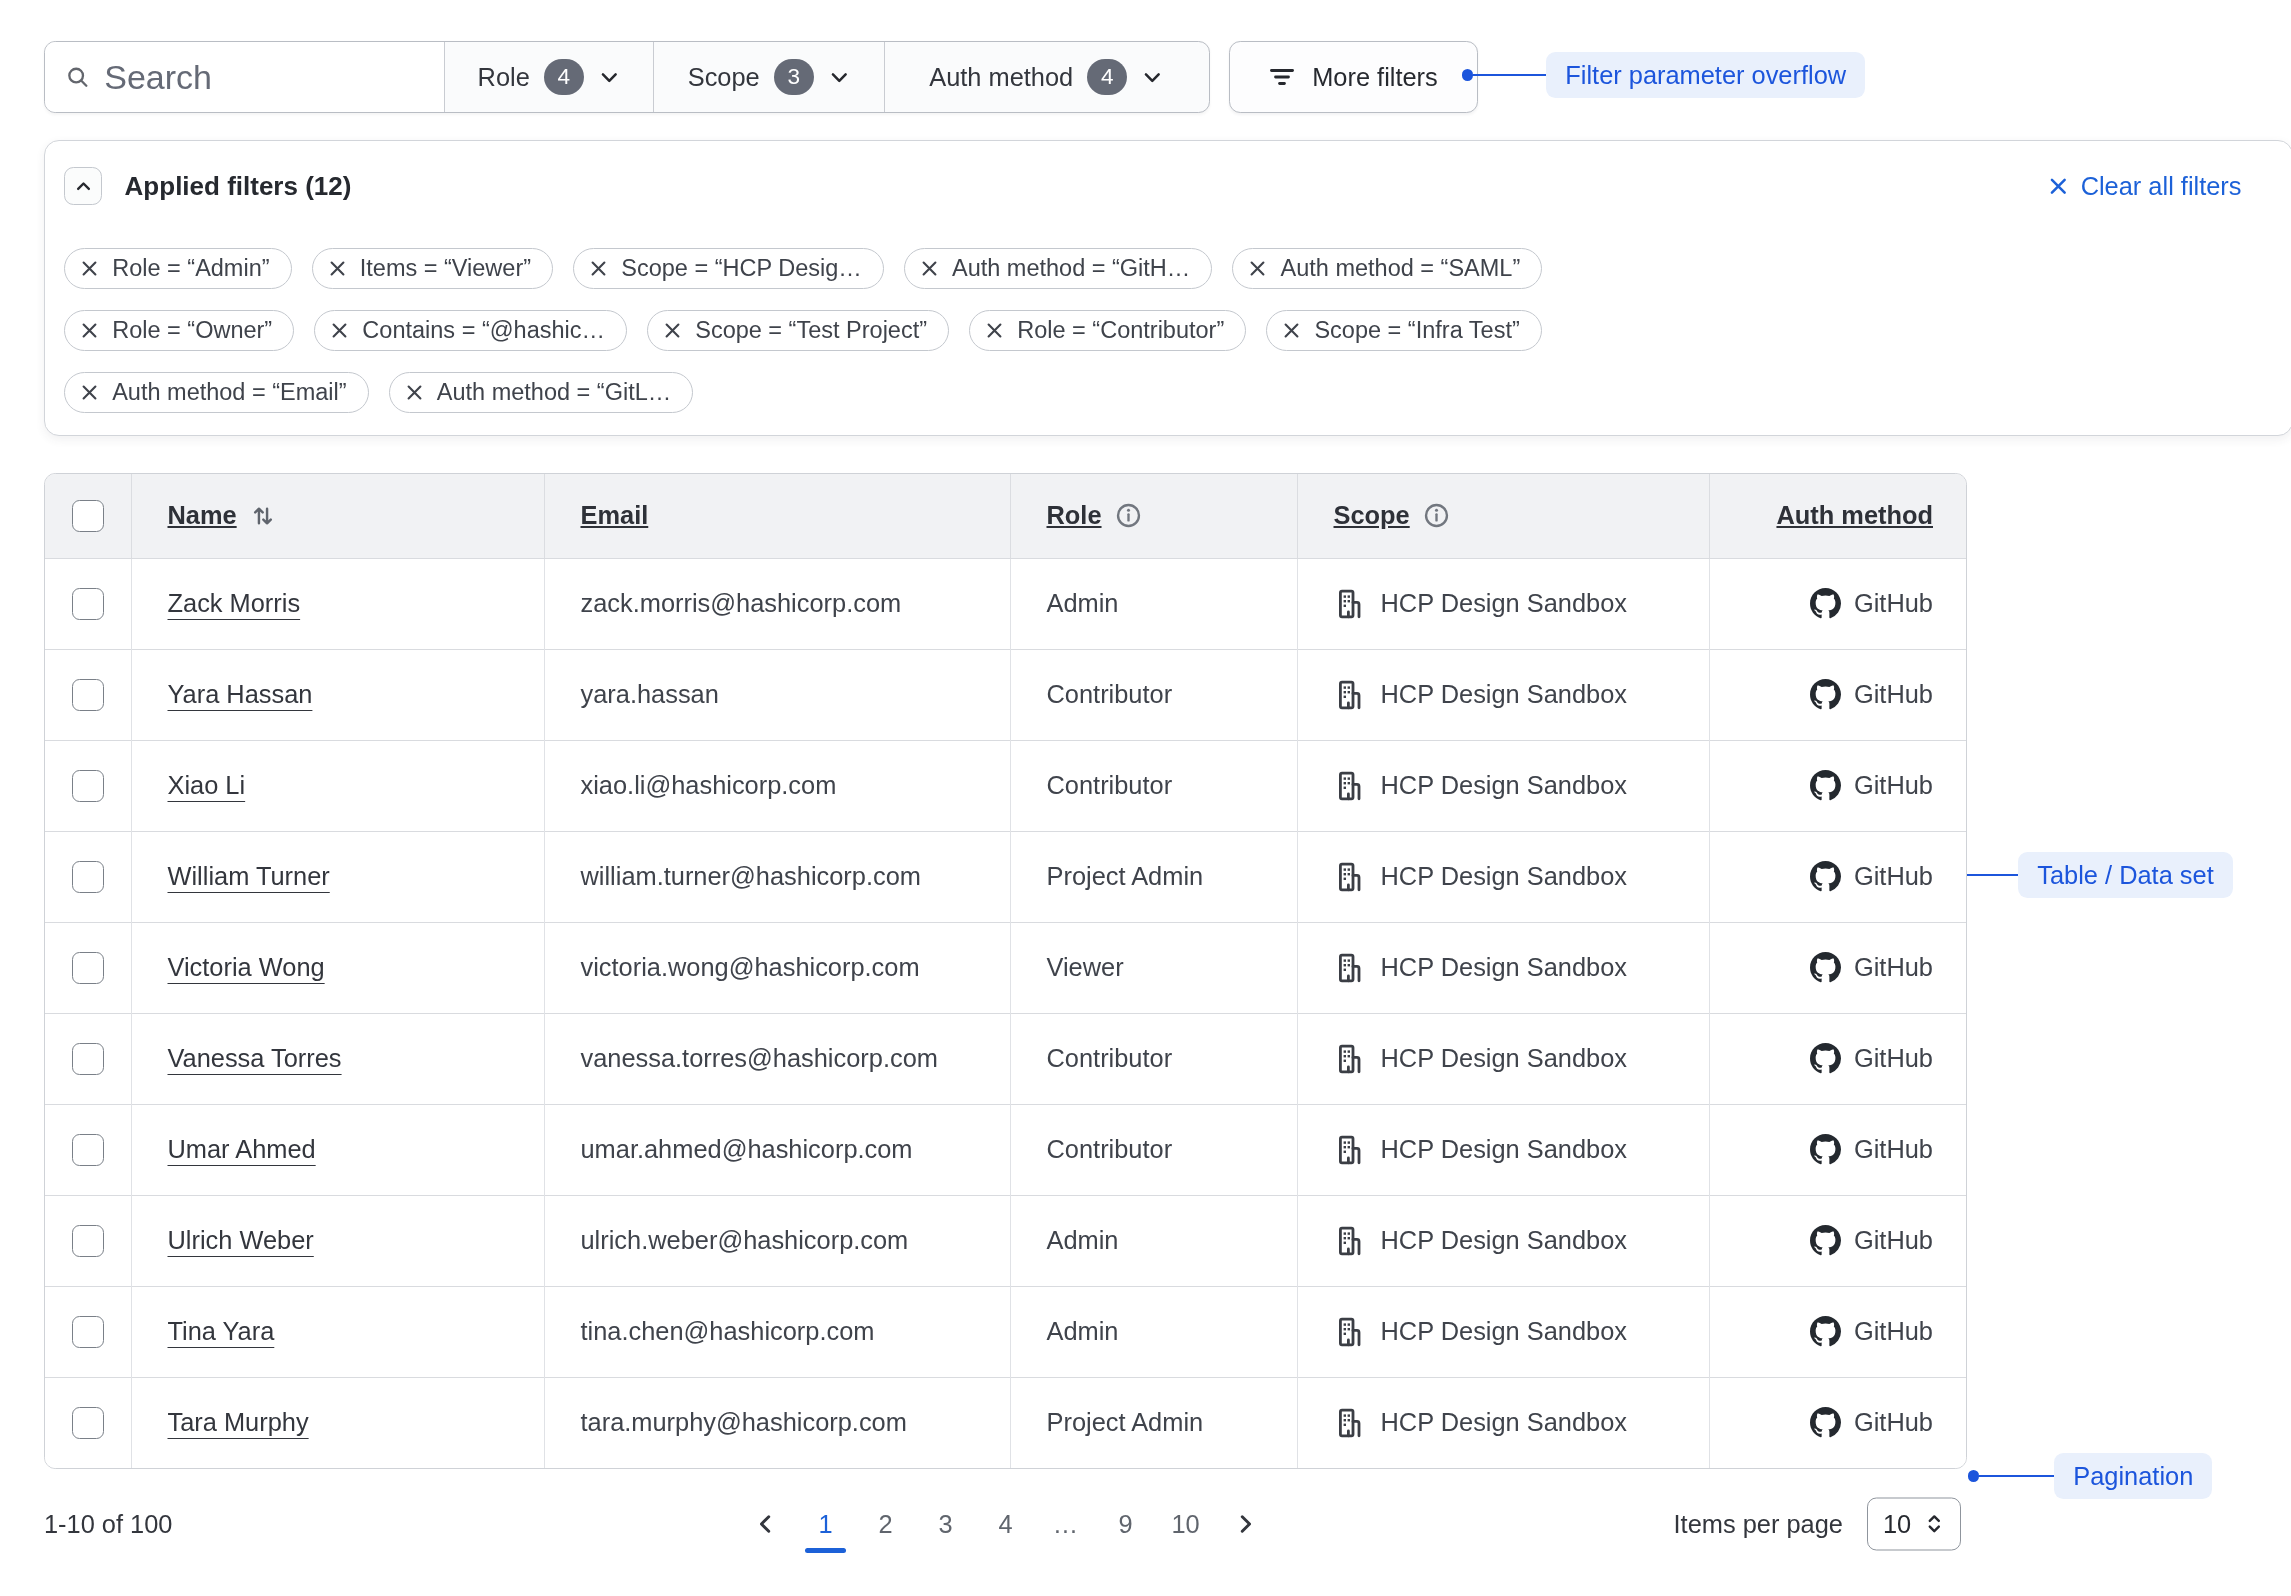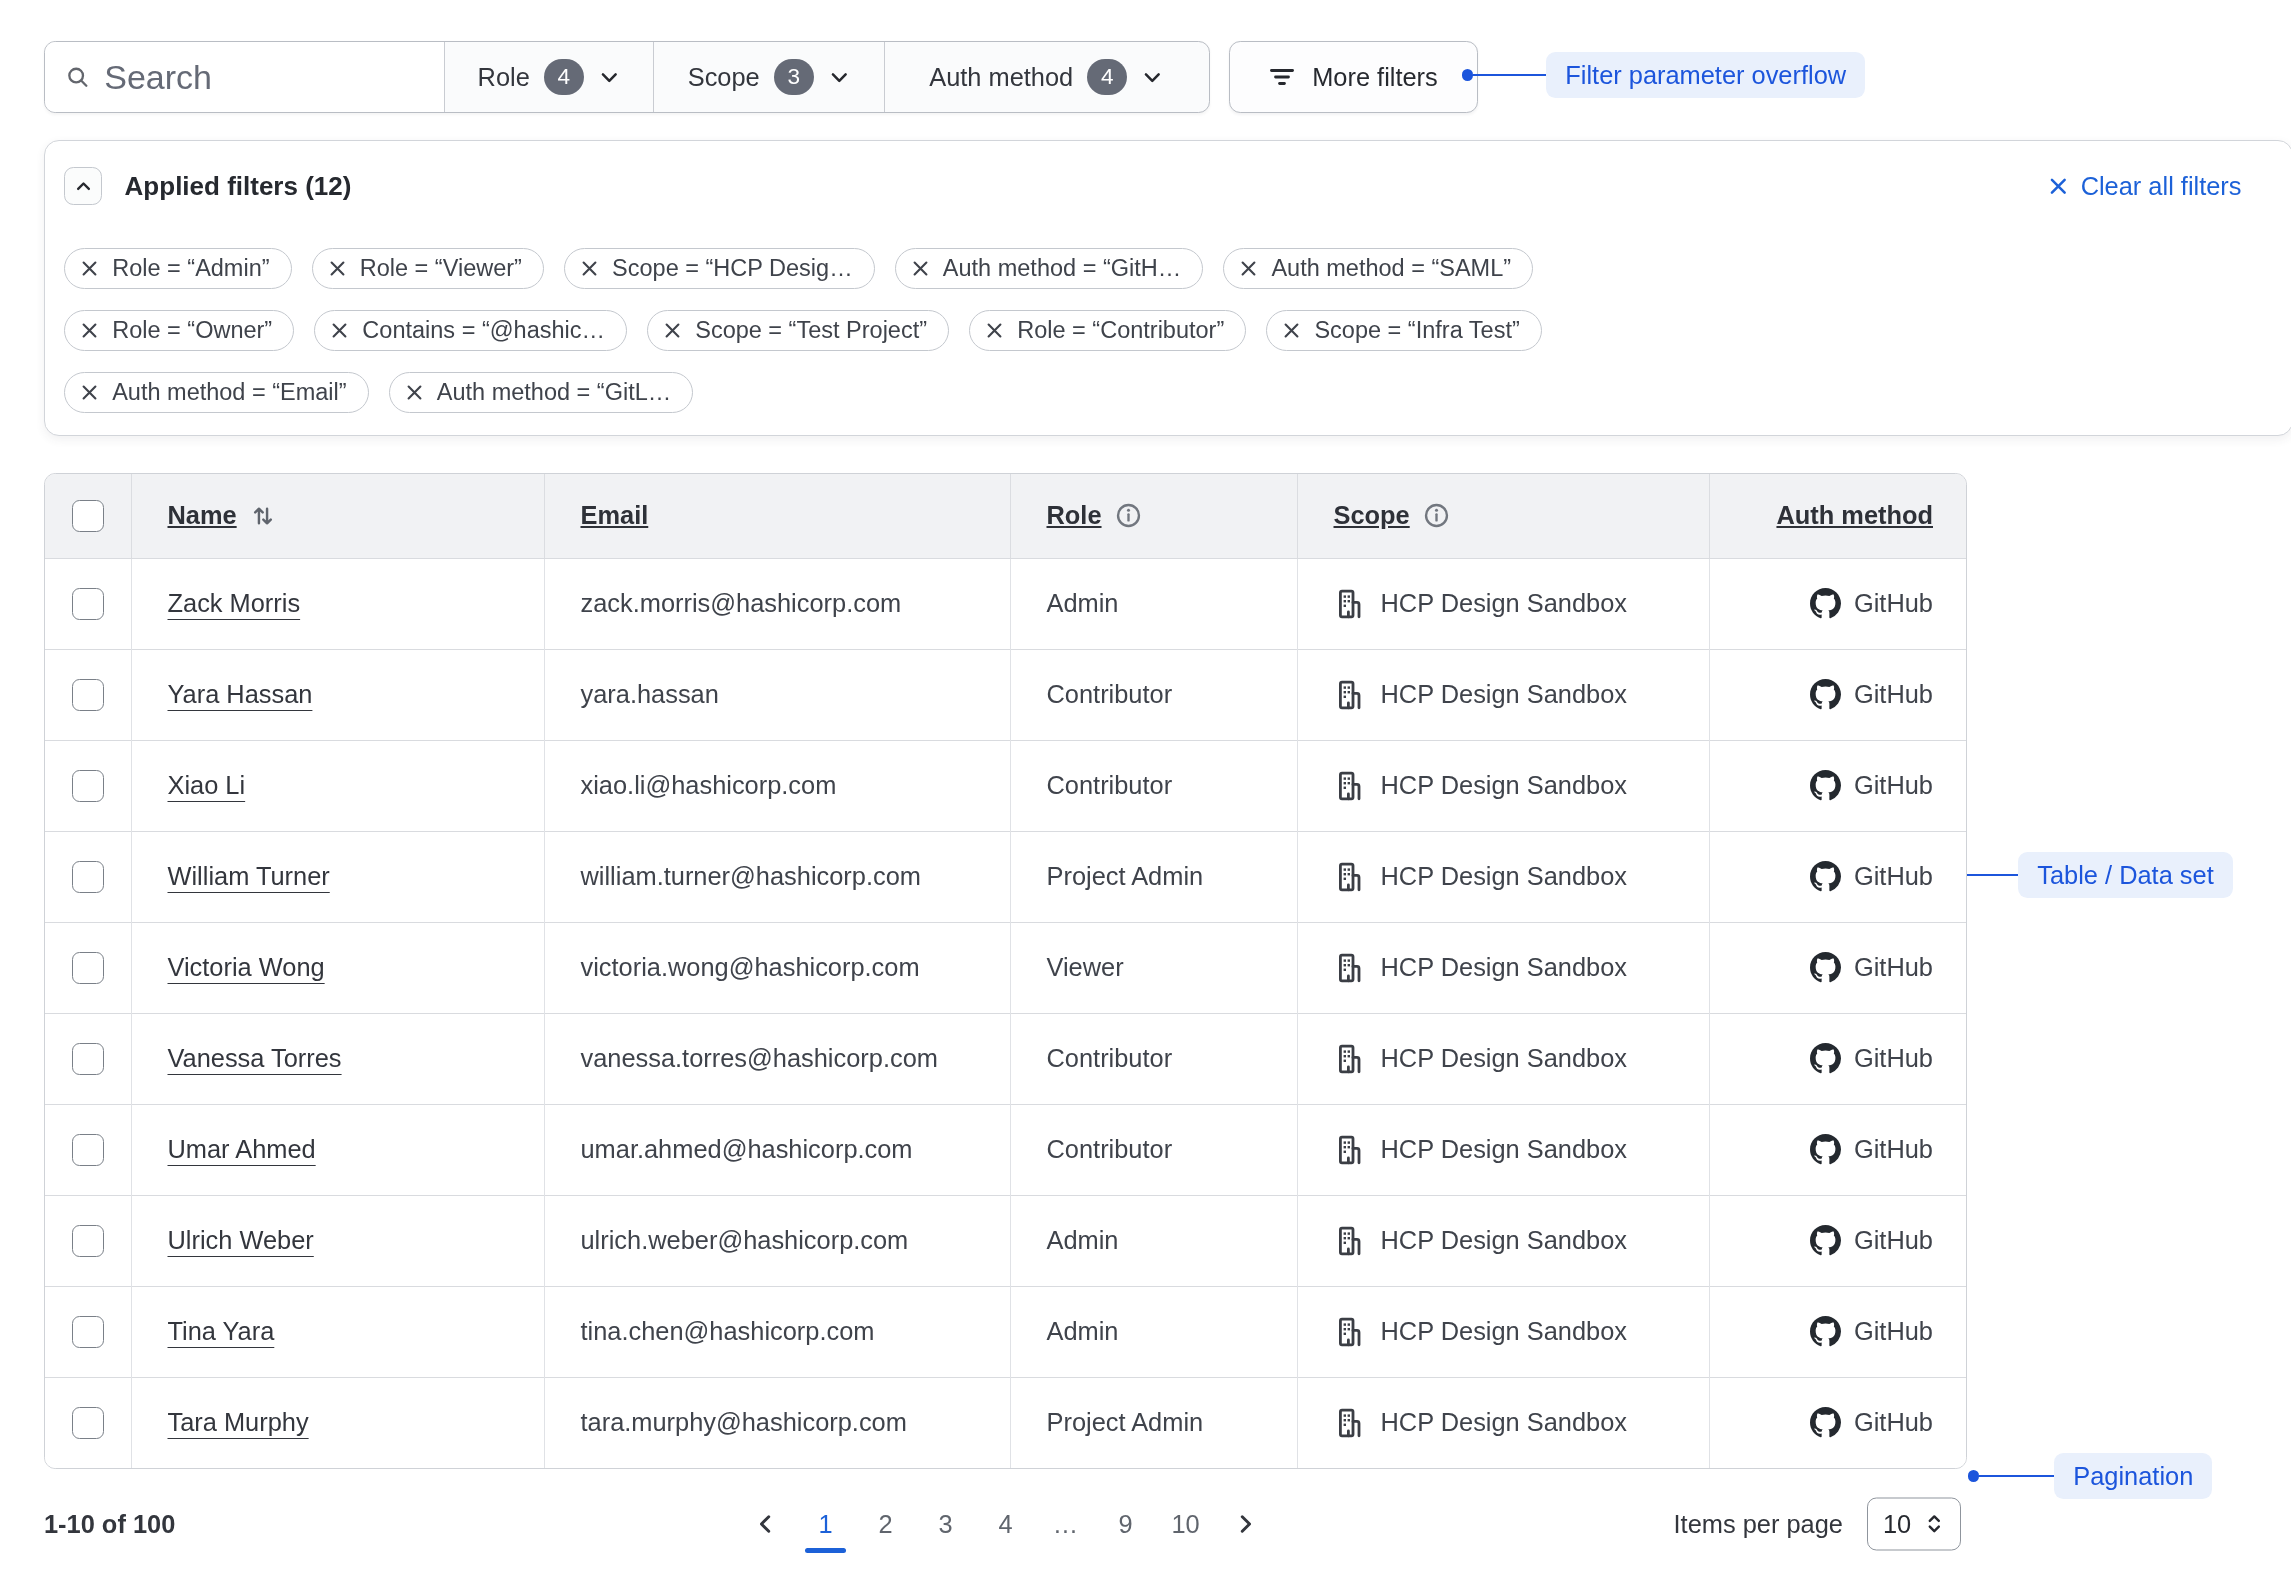--- a/index.html
+++ b/index.html
@@ -77,21 +77,21 @@
   .th-flex.right{justify-content:flex-end;}
   .checkbox{display:inline-block;width:32px;height:32px;border:1.9px solid #7A8088;border-radius:7.5px;
     background:#fff;vertical-align:middle;cursor:pointer;}
   .name-link{color:#33363D;text-decoration:underline;text-underline-offset:6.6px;
     text-decoration-thickness:1.4px;cursor:pointer;}
   .cell-flex{display:flex;align-items:center;gap:15px;}
   .cell-flex.right{justify-content:flex-end;gap:13px;}
 
   
   .pagination{position:absolute;left:44px;top:1491px;width:1923px;height:66px;}
-  .range{position:absolute;left:0;top:50%;transform:translateY(-50%);font-size:25.4px;font-weight:700;color:#33363D;}
+  .range{position:absolute;left:0;top:50%;transform:translateY(-50%);font-size:25.4px;font-weight:400;color:#33363D;}
   .pages{position:absolute;left:50%;top:0;transform:translateX(-50%);height:66px;display:flex;align-items:center;gap:19px;}
   .page-btn{min-width:41px;height:62px;display:flex;align-items:center;justify-content:center;
     background:none;border:none;cursor:pointer;font-size:25.4px;color:#60656D;position:relative;}
   .page-btn.active{color:var(--blue);}
   .page-btn.active::after{content:"";position:absolute;left:50%;transform:translateX(-50%);bottom:1.9px;
     width:41px;height:4.7px;border-radius:2.8px;background:var(--blue);}
   .page-ellipsis{min-width:41px;text-align:center;font-size:25.4px;color:#60656D;}
   .nav-arrow{background:none;border:none;cursor:pointer;display:flex;align-items:center;justify-content:center;width:41px;height:62px;}
   .per-page{position:absolute;right:5.6px;top:50%;transform:translateY(-50%);display:flex;align-items:center;gap:24.5px;}
   .per-label{font-size:25.4px;color:#33363D;}
@@ -185,21 +185,21 @@
           <button class="chip">
             <svg width="21" height="21" viewBox="0 0 16 16" fill="none" stroke="#3F434B" stroke-width="1.6" stroke-linecap="round">
               <path d="M3.5 3.5l9 9M12.5 3.5l-9 9"></path>
             </svg>
             <span>Role = “Admin”</span>
           </button>
           <button class="chip">
             <svg width="21" height="21" viewBox="0 0 16 16" fill="none" stroke="#3F434B" stroke-width="1.6" stroke-linecap="round">
               <path d="M3.5 3.5l9 9M12.5 3.5l-9 9"></path>
             </svg>
-            <span>Role = “Viewer”</span>
+            <span>Items = “Viewer”</span>
           </button>
           <button class="chip">
             <svg width="21" height="21" viewBox="0 0 16 16" fill="none" stroke="#3F434B" stroke-width="1.6" stroke-linecap="round">
               <path d="M3.5 3.5l9 9M12.5 3.5l-9 9"></path>
             </svg>
             <span>Scope = “HCP Desig…</span>
           </button>
           <button class="chip">
             <svg width="21" height="21" viewBox="0 0 16 16" fill="none" stroke="#3F434B" stroke-width="1.6" stroke-linecap="round">
               <path d="M3.5 3.5l9 9M12.5 3.5l-9 9"></path>

